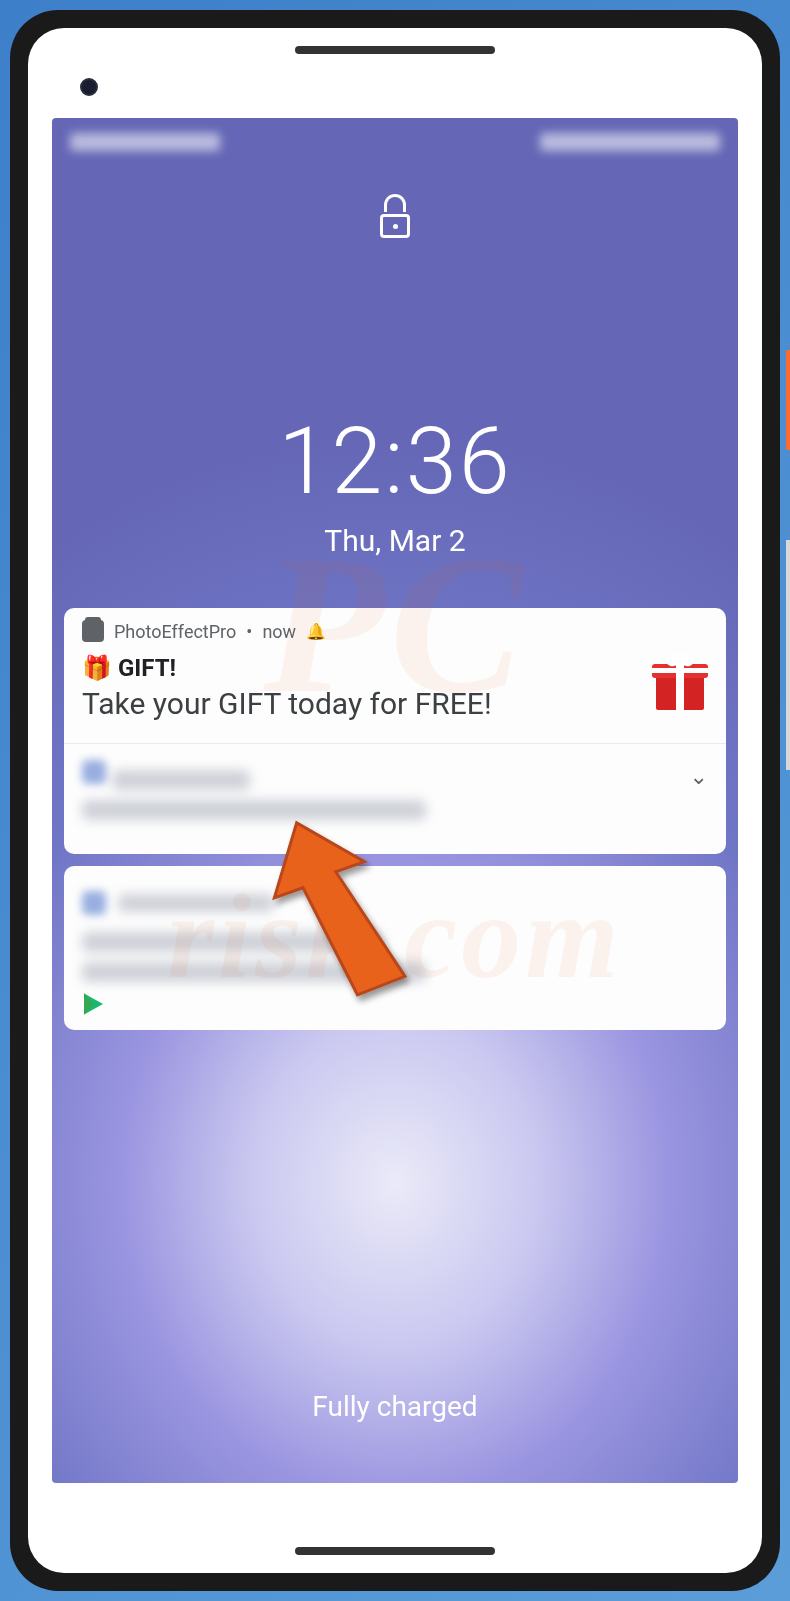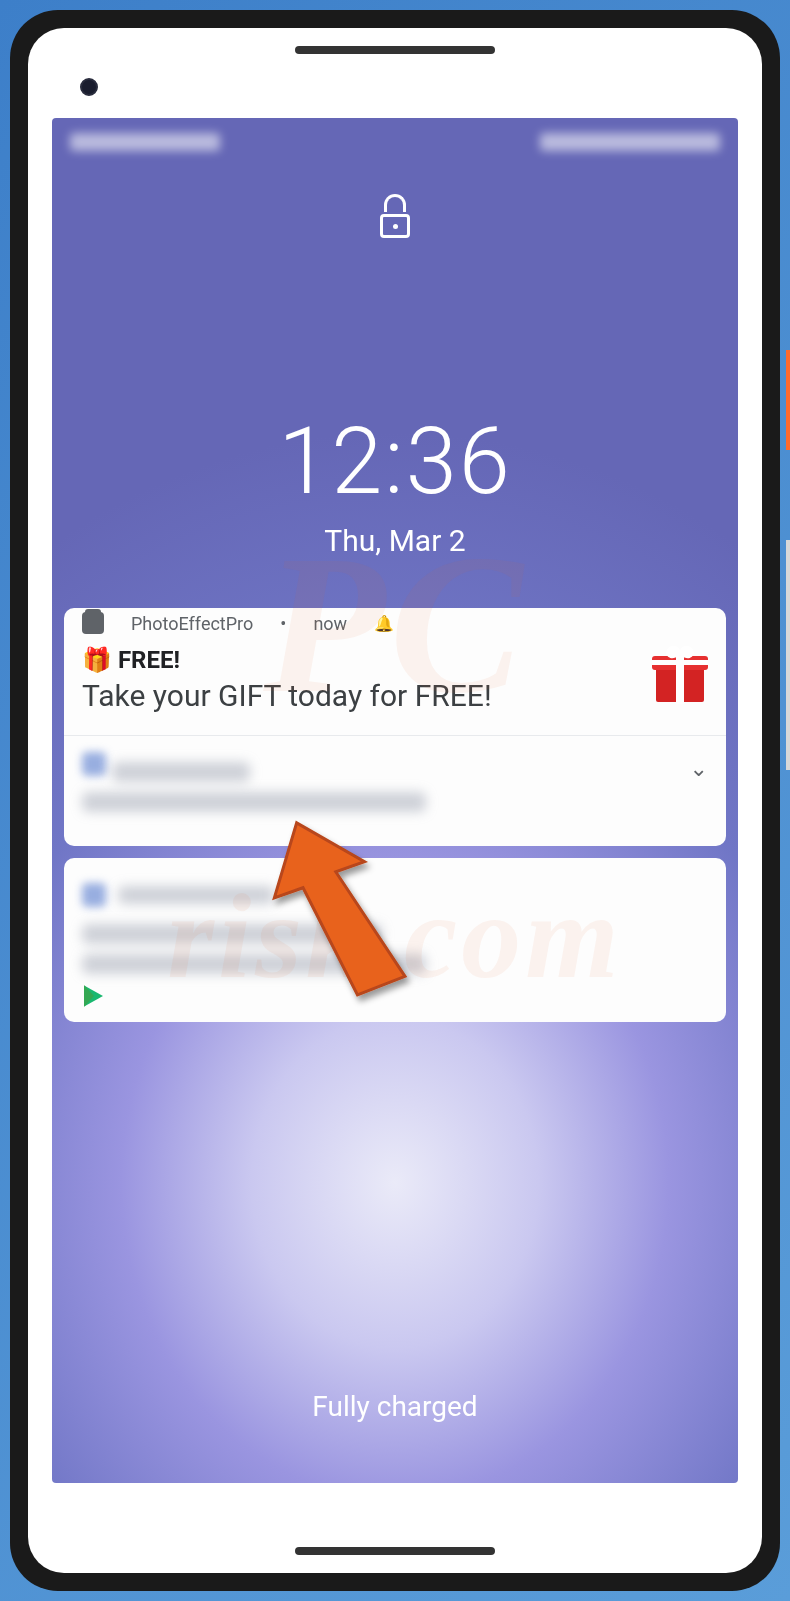--- a/index.html
+++ b/index.html
@@ -136,22 +136,22 @@
   }
   .notif-card {
     background: #fdfdfd;
     border-radius: 10px;
     margin-bottom: 12px;
     overflow: hidden;
   }
   .notif-header {
     display: flex;
     align-items: center;
-    padding: 4px 18px 8px 18px;
-    gap: 27px;
+    padding: 12px 18px 8px 18px;
+    gap: 10px;
     color: #5f6368;
     font-size: 18px;
   }
   .app-icon {
     width: 22px; height: 22px;
     background: #5f6368;
     border-radius: 4px;
     position: relative;
   }
   .app-icon::before {
@@ -353,21 +353,21 @@
             <div class="app-icon"></div>
             <span>PhotoEffectPro</span>
             <span>•</span>
             <span>now</span>
             <span class="bell-icon">🔔</span>
           </div>
           <div class="notif-body">
             <div class="notif-text">
               <div class="notif-title">
                 <span>🎁</span>
-                <span>FREE!</span>
+                <span>GIFT!</span>
               </div>
               <div class="notif-line">Take your GIFT today for FREE!</div>
             </div>
             <div class="gift-large">
               <div class="gift-box"></div>
               <div class="gift-lid"></div>
               <div class="gift-ribbon-v"></div>
               <div class="gift-ribbon-h"></div>
               <div class="gift-bow-l"></div>
               <div class="gift-bow-r"></div>

